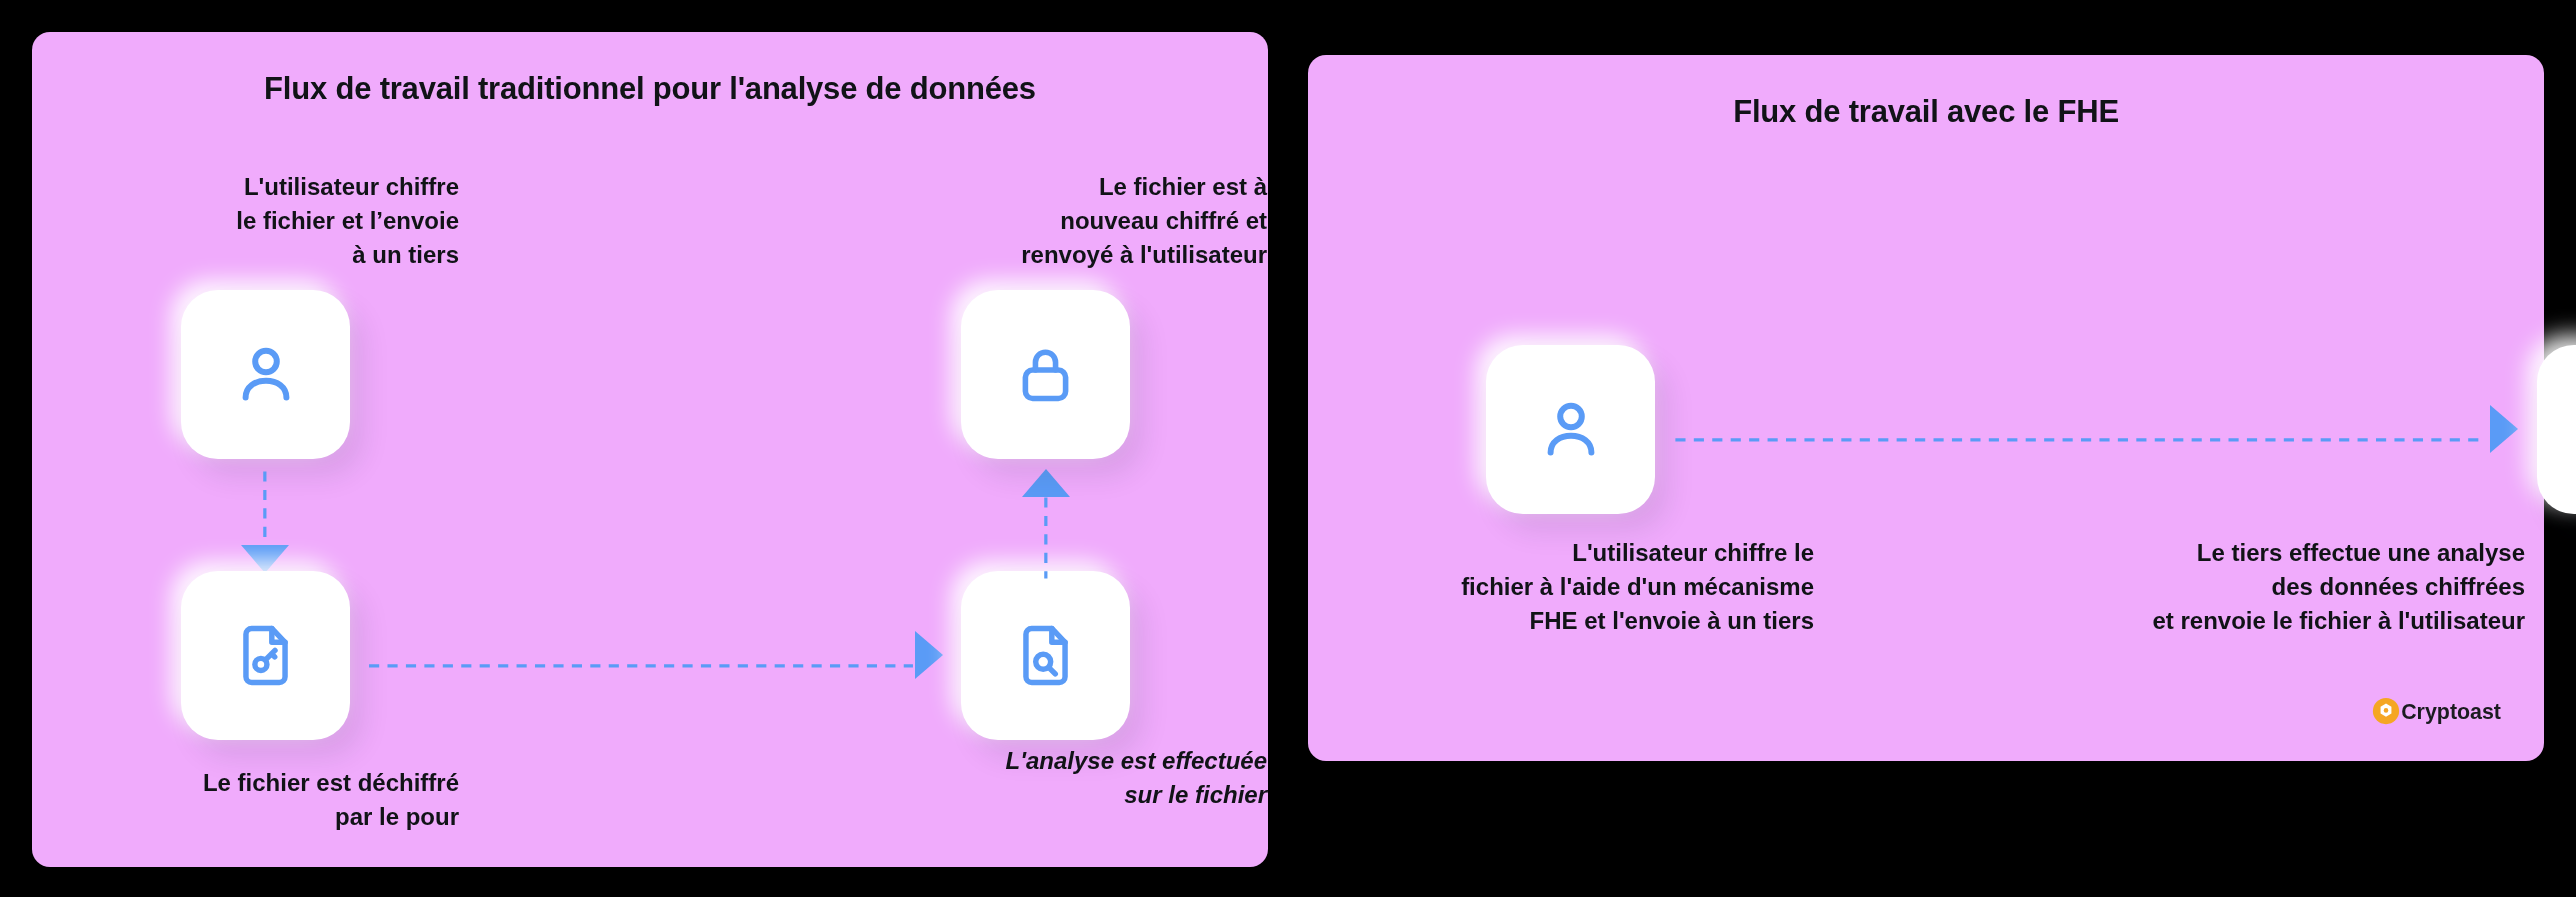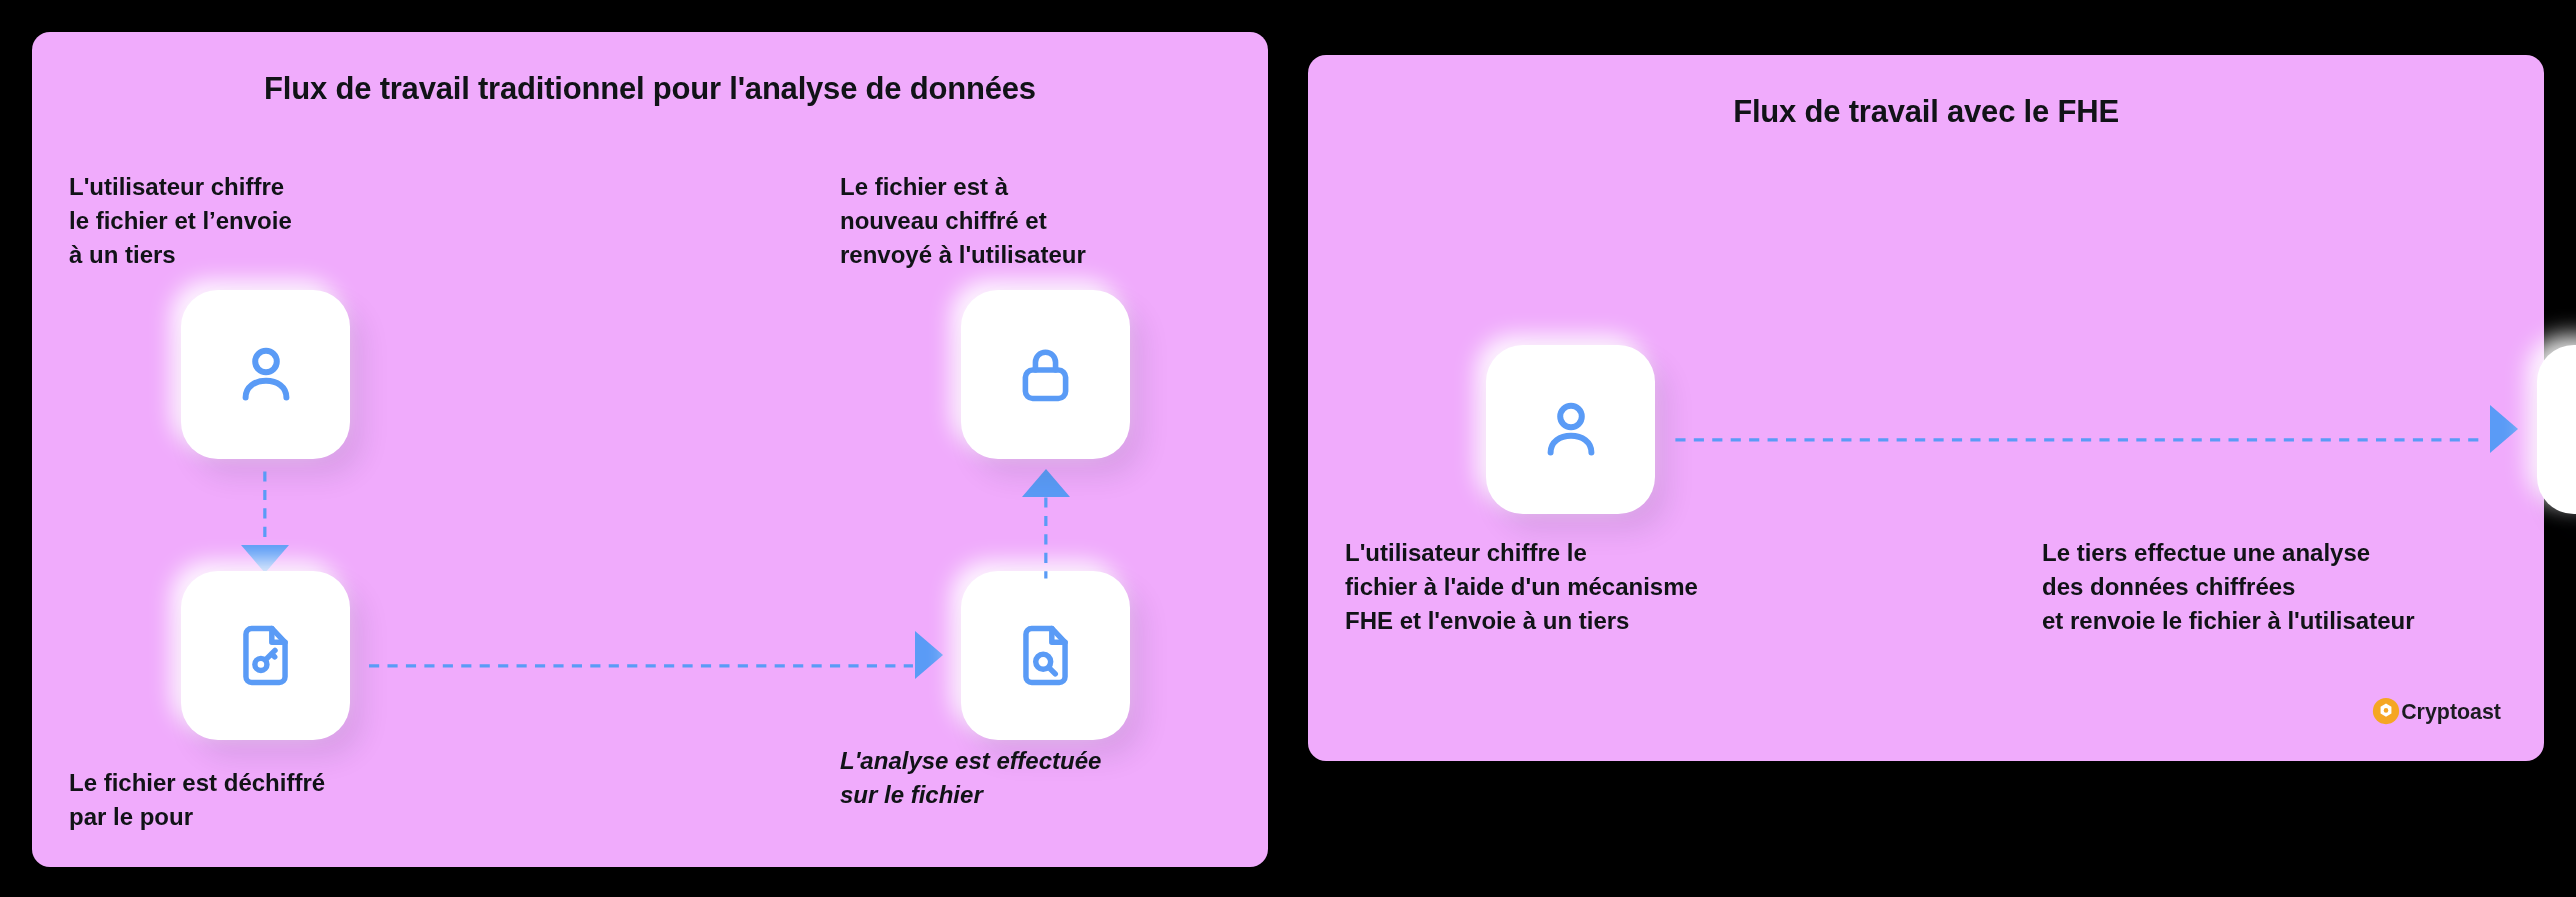--- a/index.html
+++ b/index.html
@@ -59,21 +59,21 @@
     border-radius: 37px;
     background: #ffffff;
     box-shadow: 13px 16.7px 28px rgba(30,35,60,0.10), -9.3px -9.3px 22px rgba(255,255,255,0.9);
     display: flex;
     align-items: center;
     justify-content: center;
   }
   .node svg { display:block; }
   .caption {
     position: absolute;
-    text-align: left;
+    text-align: right;
     font-size: 24px;
     line-height: 34px;
     font-weight: bold;
     color: #111317;
   }
   .dash-v, .dash-h {
     position: absolute;
   }
   .arrow-head {
     position: absolute;

